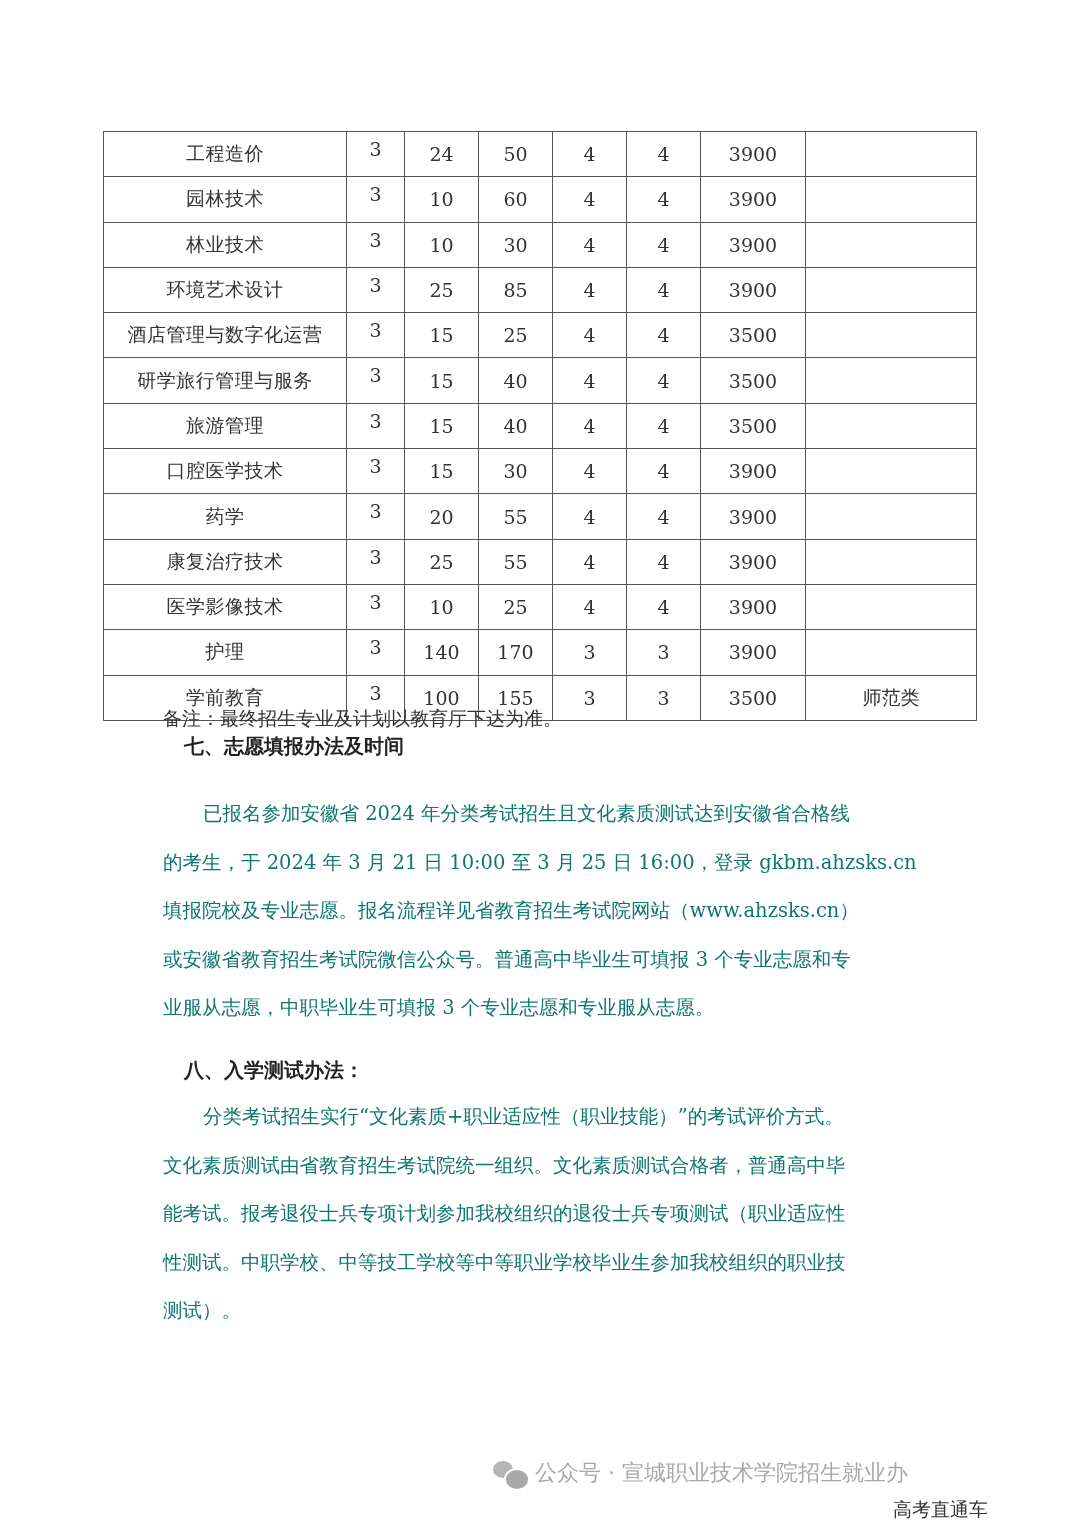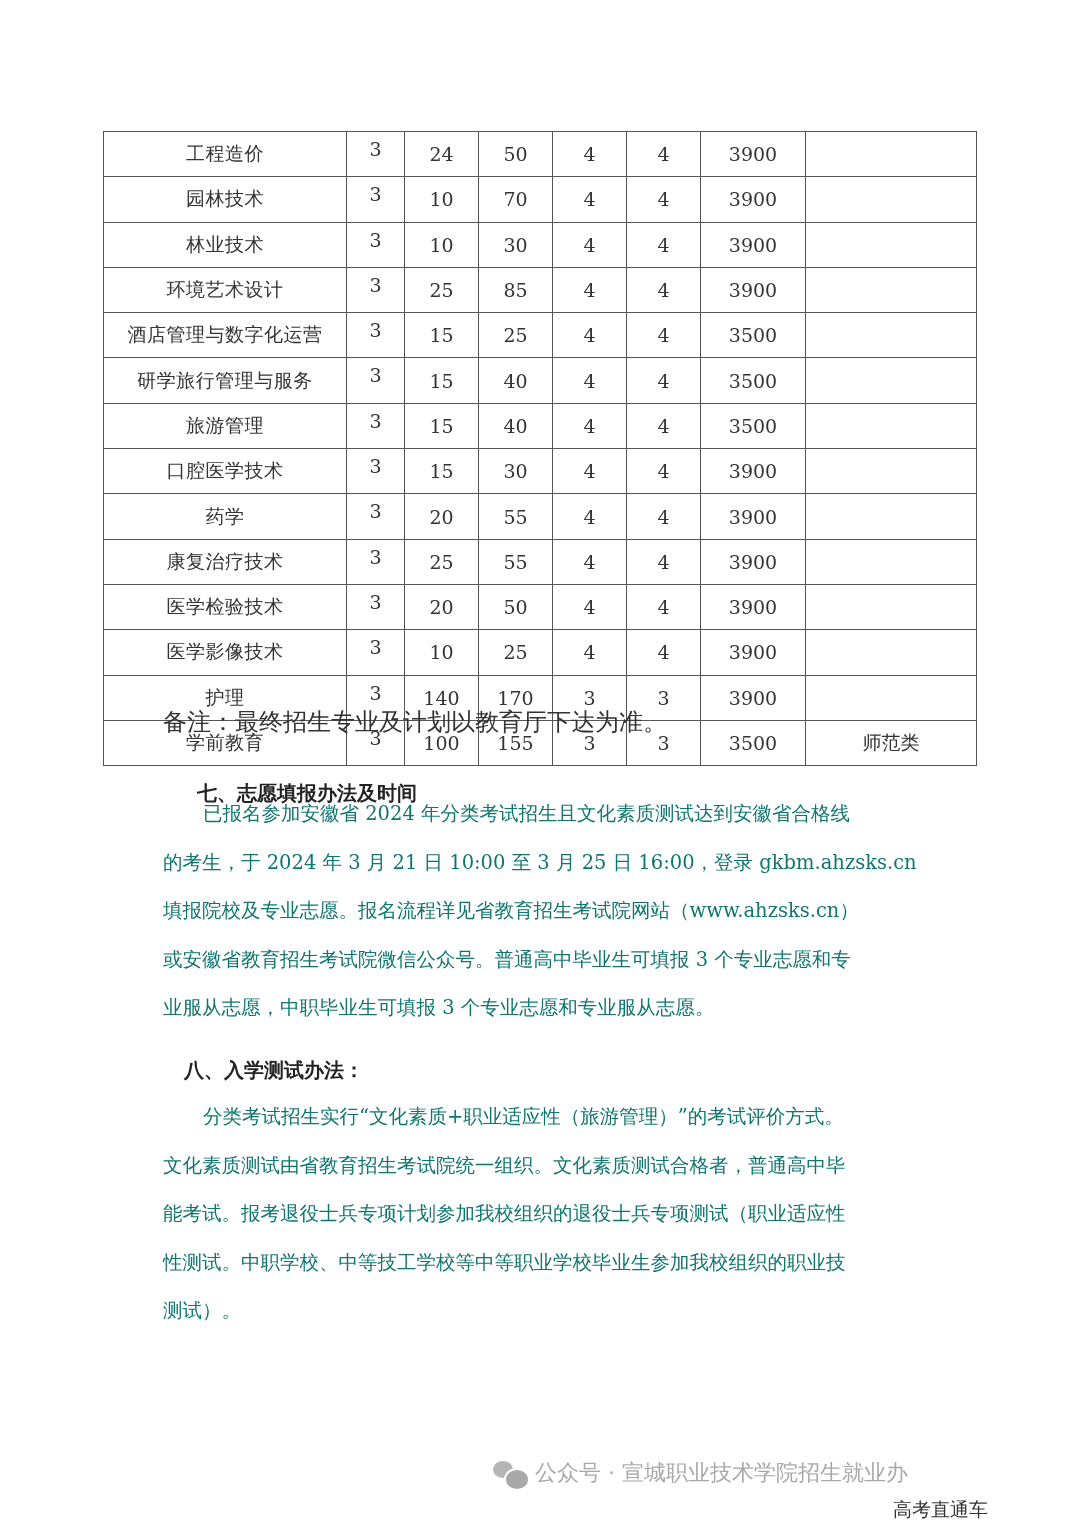--- a/index.html
+++ b/index.html
@@ -5,21 +5,21 @@
   html, body { margin: 0; padding: 0; background: #ffffff; }
   body { width: 1080px; height: 1527px; position: relative; overflow: hidden;
          font-family: "DejaVu Serif", "Liberation Serif", serif; color: #222; }
   .page { position: absolute; left: 0; top: 0; width: 1080px; height: 1289px; }
   table.enroll { position: absolute; left: 103px; top: 131px; border-collapse: collapse;
                  table-layout: fixed; }
   table.enroll td { border: 1.5px solid #555; height: 38.3px; padding: 0; text-align: center;
                     font-size: 19px; color: #333; vertical-align: middle; }
   table.enroll td.name { font-size: 19px; letter-spacing: 0.5px; }
   table.enroll td.dur { vertical-align: top; padding-top: 6px; }
-  .note { position: absolute; left: 163px; top: 706px; font-size: 24px; color: #333; }
+  .note { position: absolute; left: 163px; top: 706px; font-size: 19px; color: #333; }
   .h { position: absolute; left: 184px; font-size: 20px; font-weight: bold; color: #222;
        font-family: "DejaVu Sans", "Liberation Sans", sans-serif; }
   .para { position: absolute; left: 163px; width: 760px; font-size: 19.5px; color: #0f766e; }
   .para .line { height: 48.5px; line-height: 48.5px; white-space: nowrap; }
   .para .line.first { padding-left: 40px; }
   .watermark { position: absolute; left: 493px; top: 1458px; font-family: "DejaVu Sans", "Liberation Sans", sans-serif;
                font-size: 22px; color: #a8a8a8; white-space: nowrap; }
   .wm-icon { display: inline-block; position: relative; width: 36px; height: 30px; vertical-align: middle; margin-right: 6px; }
   .wm-icon .b1 { position: absolute; left: 0; top: 2px; width: 20px; height: 17px; border-radius: 50%; background: #b5b5b5; }
   .wm-icon .b2 { position: absolute; left: 11px; top: 9px; width: 22px; height: 19px; border-radius: 50%; background: #a9a9a9; border: 2px solid #fff; }
@@ -50,21 +50,21 @@
           <td>50</td>
           <td>4</td>
           <td>4</td>
           <td>3900</td>
           <td></td>
         </tr>
         <tr>
           <td class="name">园林技术</td>
           <td class="dur">3</td>
           <td>10</td>
-          <td>70</td>
+          <td>60</td>
           <td>4</td>
           <td>4</td>
           <td>3900</td>
           <td></td>
         </tr>
         <tr>
           <td class="name">林业技术</td>
           <td class="dur">3</td>
           <td>10</td>
           <td>30</td>
@@ -137,30 +137,20 @@
           <td class="name">康复治疗技术</td>
           <td class="dur">3</td>
           <td>25</td>
           <td>55</td>
           <td>4</td>
           <td>4</td>
           <td>3900</td>
           <td></td>
         </tr>
         <tr>
-          <td class="name">医学检验技术</td>
-          <td class="dur">3</td>
-          <td>20</td>
-          <td>50</td>
-          <td>4</td>
-          <td>4</td>
-          <td>3900</td>
-          <td></td>
-        </tr>
-        <tr>
           <td class="name">医学影像技术</td>
           <td class="dur">3</td>
           <td>10</td>
           <td>25</td>
           <td>4</td>
           <td>4</td>
           <td>3900</td>
           <td></td>
         </tr>
         <tr>
@@ -181,32 +171,32 @@
           <td>3</td>
           <td>3</td>
           <td>3500</td>
           <td>师范类</td>
         </tr>
       </tbody>
   </table>
 
   <div class="note">备注：最终招生专业及计划以教育厅下达为准。</div>
 
-  <div class="h" style="top:780px;margin-left:13px;">七、志愿填报办法及时间</div>
+  <div class="h" style="top:733px;">七、志愿填报办法及时间</div>
   <div class="para" style="top:790px;">
     <div class="line first">已报名参加安徽省 2024 年分类考试招生且文化素质测试达到安徽省合格线</div>
     <div class="line">的考生，于 2024 年 3 月 21 日 10:00 至 3 月 25 日 16:00，登录 gkbm.ahzsks.cn</div>
     <div class="line">填报院校及专业志愿。报名流程详见省教育招生考试院网站（www.ahzsks.cn）</div>
     <div class="line">或安徽省教育招生考试院微信公众号。普通高中毕业生可填报 3 个专业志愿和专</div>
     <div class="line">业服从志愿，中职毕业生可填报 3 个专业志愿和专业服从志愿。</div>
   </div>
 
   <div class="h" style="top:1057px;">八、入学测试办法：</div>
   <div class="para" style="top:1093px;">
-    <div class="line first">分类考试招生实行“文化素质+职业适应性（旅游管理）”的考试评价方式。</div>
+    <div class="line first">分类考试招生实行“文化素质+职业适应性（职业技能）”的考试评价方式。</div>
     <div class="line">文化素质测试由省教育招生考试院统一组织。文化素质测试合格者，普通高中毕</div>
     <div class="line">能考试。报考退役士兵专项计划参加我校组织的退役士兵专项测试（职业适应性</div>
     <div class="line">性测试。中职学校、中等技工学校等中等职业学校毕业生参加我校组织的职业技</div>
     <div class="line">测试）。</div>
   </div>
 
   <div class="watermark">
     <span class="wm-icon"><span class="b1"></span><span class="b2"></span></span><span>公众号 · 宣城职业技术学院招生就业办</span>
   </div>
   <div class="overlay">高考直通车</div>

